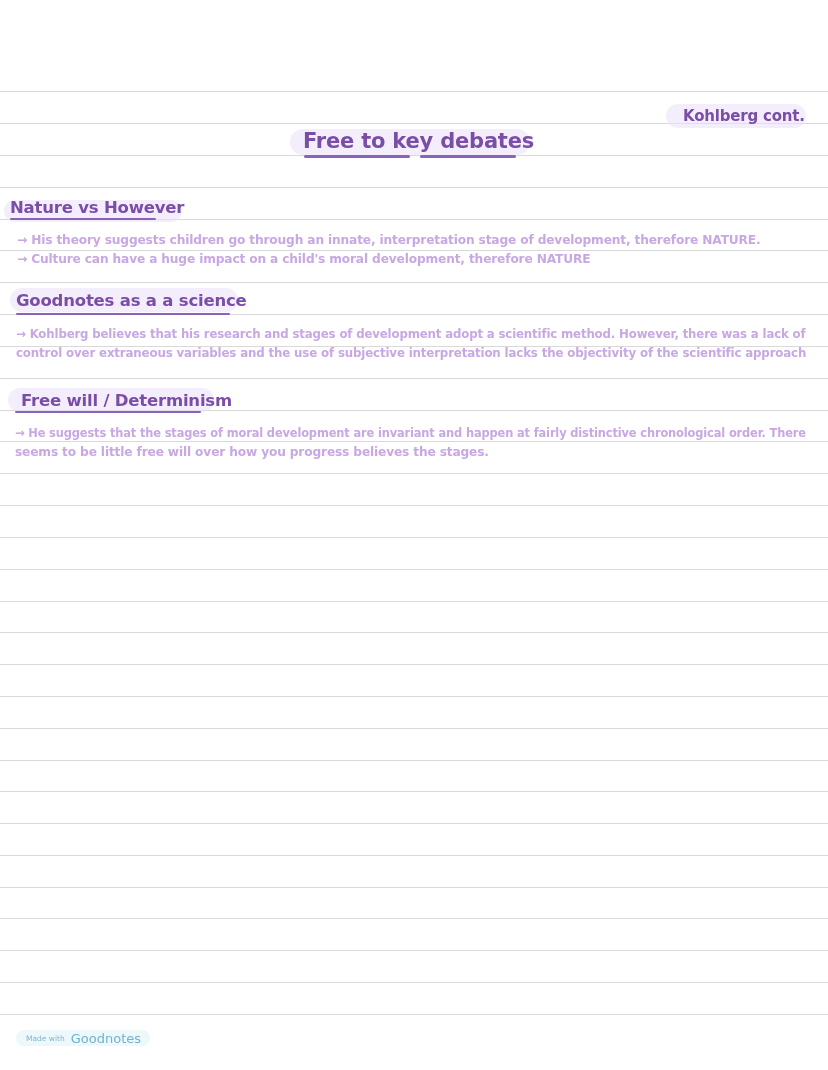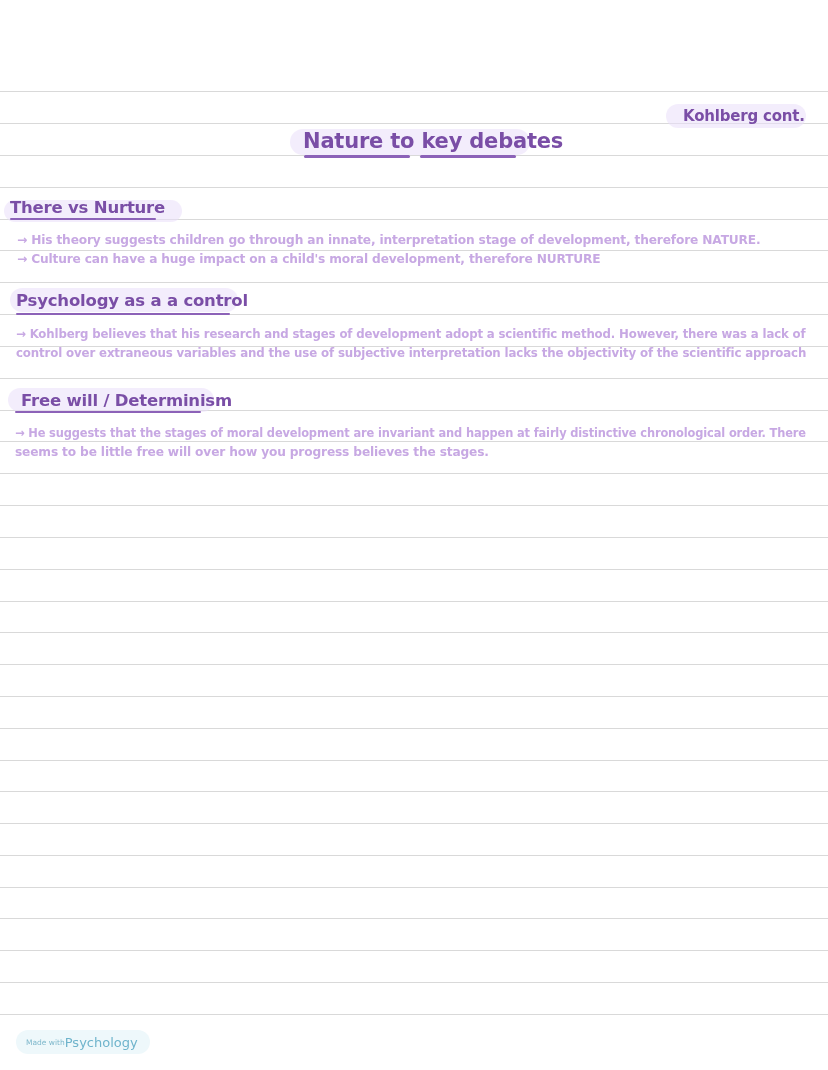--- a/index.html
+++ b/index.html
@@ -21,23 +21,23 @@
       white-space: nowrap; letter-spacing: -0.2px; text-align: center;
     }
     .underline {
       position: absolute; height: 2.5px; background: #8c62b8; border-radius: 2px;
     }
     .body-line {
       position: absolute; color: #c7a8e3; font-weight: bold;
       font-size: 12.2px; white-space: nowrap; letter-spacing: -0.15px;
     }
     .badge {
-      position: absolute; left: 16px; top: 1030px; width: 134px; height: 24px;
+      position: absolute; left: 16px; top: 1030px; width: 134px; height: 16px;
       border-radius: 12px; background: #eef8fb;
-      display: flex; align-items: center; gap: 0; padding-left: 10px; box-sizing: border-box;
+      display: flex; align-items: center; gap: 6px; padding-left: 10px; box-sizing: border-box;
     }
     .badge-small { font-size: 7.5px; color: #7fb8cc; }
     .badge-brand { font-size: 13px; color: #6fb4cc; }
   </style>
 </head>
 <body>
 
 <div>
   <div class="ruled-line" style="top:91px"></div>
   <div class="ruled-line" style="top:123px"></div>
@@ -68,38 +68,38 @@
   <div class="ruled-line" style="top:918px"></div>
   <div class="ruled-line" style="top:950px"></div>
   <div class="ruled-line" style="top:982px"></div>
   <div class="ruled-line" style="top:1014px"></div>
 </div>
 
 <div class="highlight" style="left:666px; top:104px; width:140px; height:24px;"></div>
 <div class="heading" style="left:683px; top:107px; font-size:15px;">Kohlberg cont.</div>
 
 <div class="highlight" style="left:290px; top:129px; width:240px; height:26px;"></div>
-<div class="heading" style="left:303px; top:129px; font-size:21px;">Nature to key debates</div>
+<div class="heading" style="left:303px; top:129px; font-size:21px;">Free to key debates</div>
 <div class="underline" style="left:304px; top:155px; width:106px;"></div>
 <div class="underline" style="left:420px; top:155px; width:96px;"></div>
 
 <div class="highlight" style="left:4px; top:200px; width:178px; height:22px;"></div>
-<div class="heading" style="left:10px; top:198px; font-size:16.5px;">There vs Nurture</div>
+<div class="heading" style="left:10px; top:198px; font-size:16.5px;">Nature vs However</div>
 <div class="underline" style="left:10px; top:218px; width:146px; height:2px;"></div>
 <div class="body-line" style="left:17px; top:233px;">→ His theory suggests children go through an innate, interpretation stage of development, therefore NATURE.</div>
-<div class="body-line" style="left:17px; top:252px;">→ Culture can have a huge impact on a child's moral development, therefore NURTURE</div>
+<div class="body-line" style="left:17px; top:252px;">→ Culture can have a huge impact on a child's moral development, therefore NATURE</div>
 
 <div class="highlight" style="left:10px; top:288px; width:228px; height:24px;"></div>
-<div class="heading" style="left:16px; top:291px; font-size:16.5px;">Psychology as a a control</div>
+<div class="heading" style="left:16px; top:291px; font-size:16.5px;">Goodnotes as a a science</div>
 <div class="underline" style="left:16px; top:313px; width:214px; height:2px;"></div>
 <div class="body-line" style="left: 16px; top: 327px; transform-origin: left top; transform: scaleX(0.963);">→ Kohlberg believes that his research and stages of development adopt a scientific method. However, there was a lack of</div>
 <div class="body-line" style="left: 16px; top: 346px; transform-origin: left top; transform: scaleX(0.968);">control over extraneous variables and the use of subjective interpretation lacks the objectivity of the scientific approach</div>
 
 <div class="highlight" style="left:8px; top:388px; width:206px; height:24px;"></div>
 <div class="heading" style="left:21px; top:391px; font-size:16.5px;">Free will / Determinism</div>
 <div class="underline" style="left:15px; top:411px; width:186px; height:2px;"></div>
 <div class="body-line" style="left: 15px; top: 426px; transform-origin: left top; transform: scaleX(0.937);">→ He suggests that the stages of moral development are invariant and happen at fairly distinctive chronological order. There</div>
 <div class="body-line" style="left:15px; top:445px;">seems to be little free will over how you progress believes the stages.</div>
 
 <div class="badge">
   <span class="badge-small">Made with</span>
-  <span class="badge-brand">Psychology</span>
+  <span class="badge-brand">Goodnotes</span>
 </div>
 
 </body></html>

